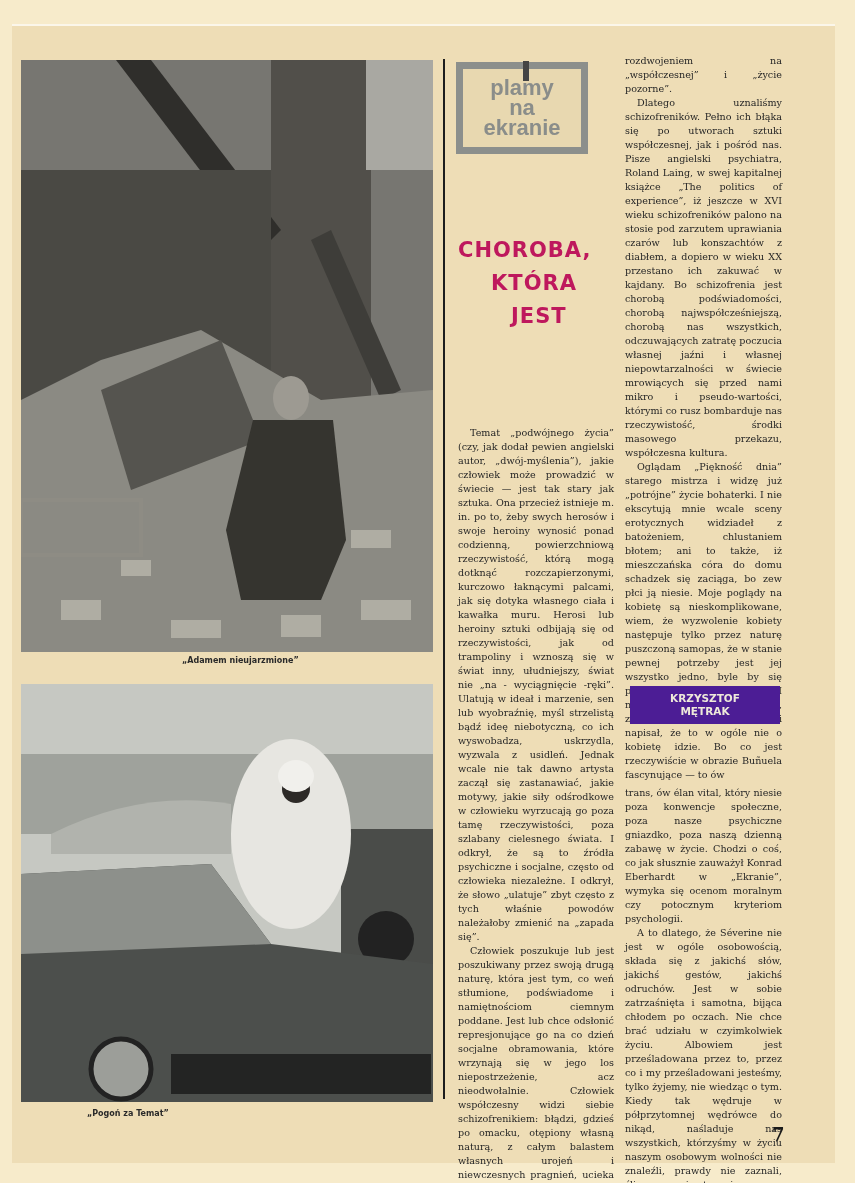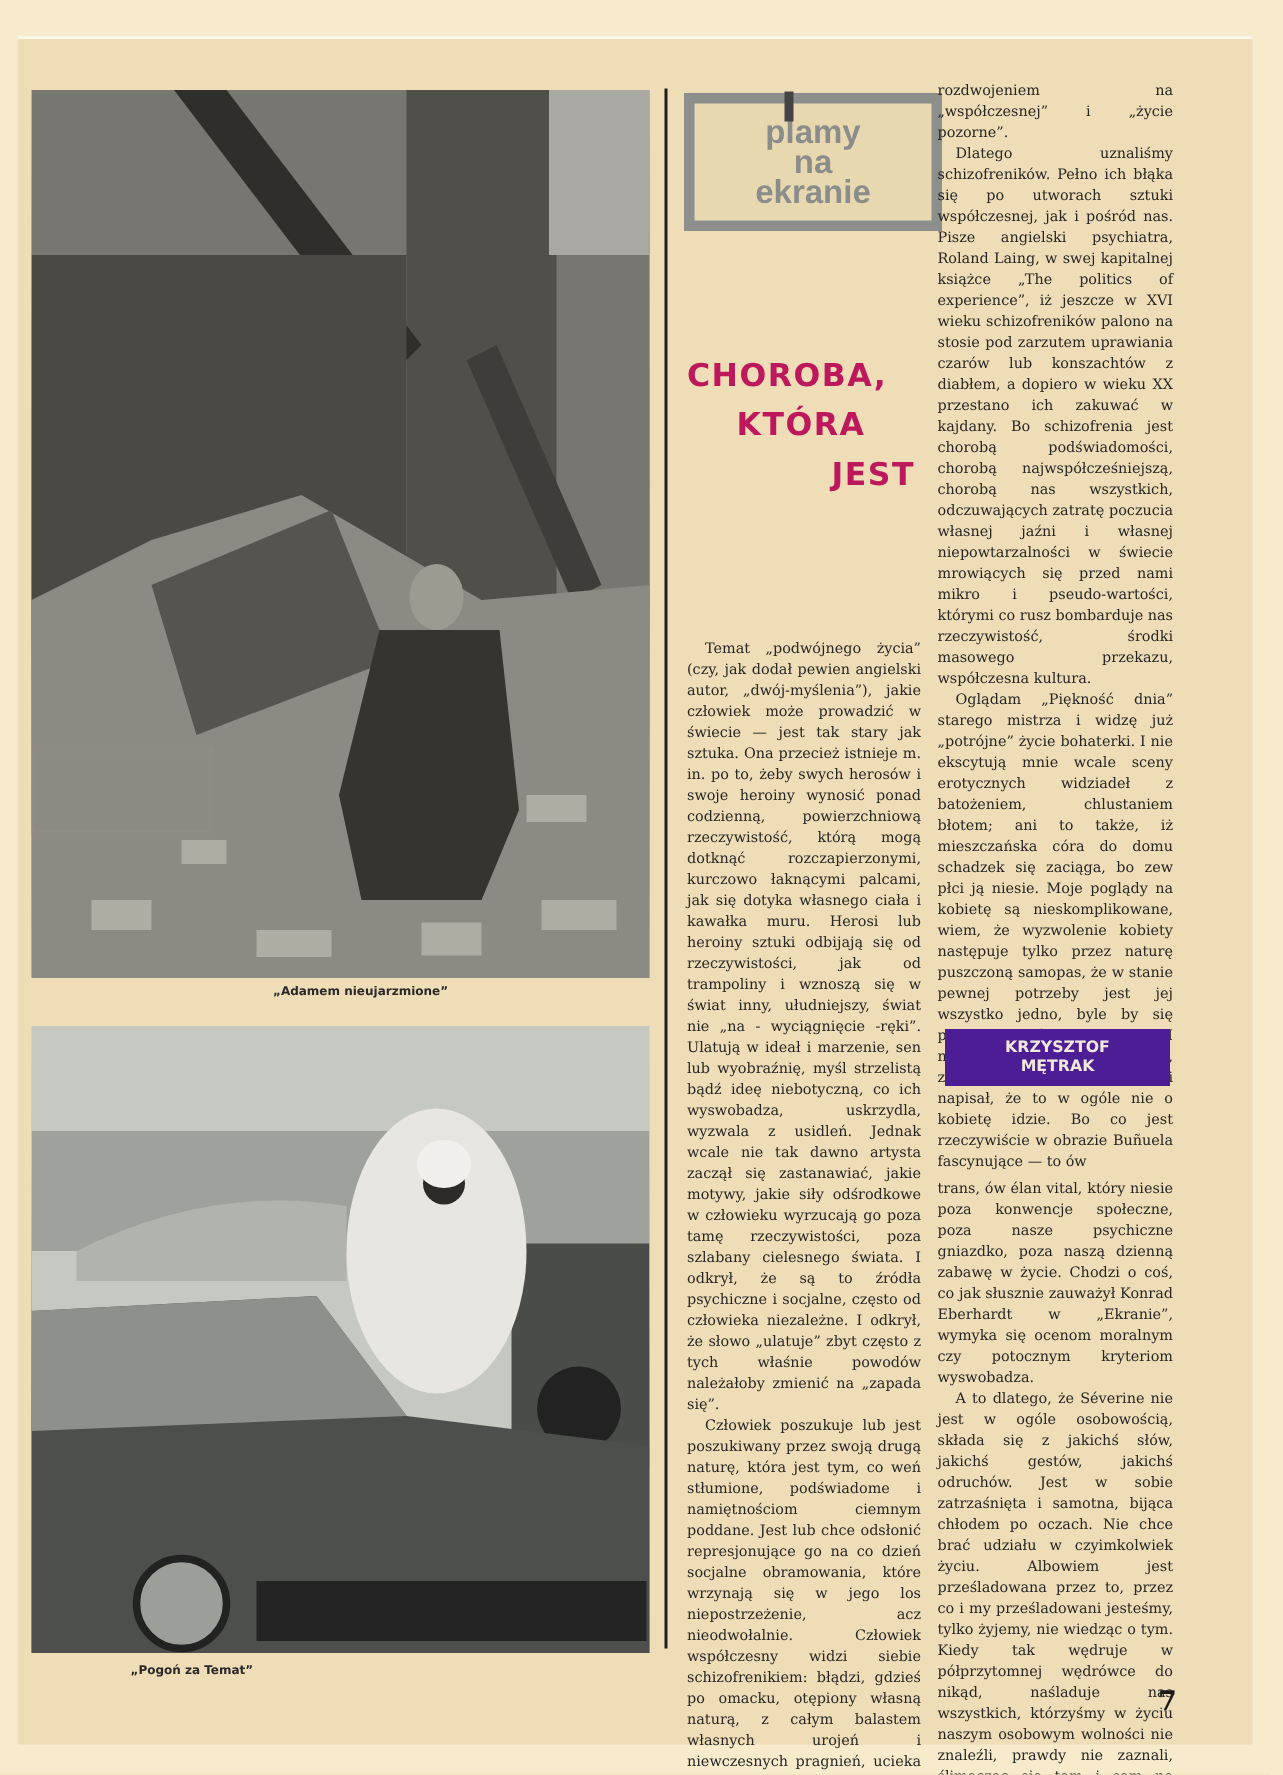--- a/index.html
+++ b/index.html
@@ -28,35 +28,35 @@
     background: linear-gradient(180deg, #c8cac4 0%, #b8bab3 22%, #8e918b 40%, #4f524f 60%, #3b3d3b 80%, #2f302e 100%);
   }
   .caption {
     position: absolute; font-family: "DejaVu Sans", sans-serif; font-weight: bold;
     font-size: 8px; color: #2a2a2a;
   }
   .cap1 { left: 170px; top: 630px; }
   .cap2 { left: 75px; top: 1083px; }
   .divider { position: absolute; left: 431px; top: 33px; width: 2px; height: 1040px; background: #1d1d1d; }
   .rubric {
-    position: absolute; left: 444px; top: 36px; width: 172px; height: 92px;
+    position: absolute; left: 444px; top: 36px; width: 132px; height: 92px;
     border: 7px solid #8c8f8c; box-sizing: border-box; background: #e8d8b0;
     display: flex; flex-direction: column; align-items: center; justify-content: center;
     font-family: "Liberation Sans", sans-serif; font-weight: bold; color: #8a8d8a;
     line-height: 20px; font-size: 22px;
   }
   .rubric .bar { position: absolute; left: 60px; top: -8px; width: 6px; height: 20px; background: #444; }
   .headline {
     position: absolute; left: 446px; top: 208px; width: 152px;
     font-family: "DejaVu Sans", sans-serif; font-weight: bold; font-size: 21px; color: #be185d;
     line-height: 33px; letter-spacing: 1px;
   }
   .headline div { text-align: center; }
   .headline .l1 { text-align: left; }
-  .headline .l3, .headline .l4 { text-align: right; padding-left: 53px; }
+  .headline .l3, .headline .l4 { text-align: left; padding-left: 53px; }
   .col {
     position: absolute; font-size: 9.6px; line-height: 14px; color: #262626;
     text-align: justify; hyphens: manual;
   }
   .col p { margin: 0; text-indent: 12px; }
   .col p.noindent { text-indent: 0; }
   .col-mid { left: 446px; top: 400px; width: 156px; }
   .col-right-top { left: 613px; top: 28px; width: 157px; }
   .col-right-bottom { left: 613px; top: 760px; width: 157px; }
   .author {
@@ -138,18 +138,18 @@
     <p>Dlatego uznaliśmy schizofreników. Pełno ich błąka się po utworach sztuki współczesnej, jak i pośród nas. Pisze angielski psychiatra, Roland Laing, w swej kapitalnej książce „The politics of experience”, iż jeszcze w XVI wieku schizofreników palono na stosie pod zarzutem uprawiania czarów lub konszachtów z diabłem, a dopiero w wieku XX przestano ich zakuwać w kajdany. Bo schizofrenia jest chorobą podświadomości, chorobą najwspółcześniejszą, chorobą nas wszystkich, odczuwających zatratę poczucia własnej jaźni i własnej niepowtarzalności w świecie mrowiących się przed nami mikro i pseudo-wartości, którymi co rusz bombarduje nas rzeczywistość, środki masowego przekazu, współczesna kultura.</p>
     <p>Oglądam „Piękność dnia” starego mistrza i widzę już „potrójne” życie bohaterki. I nie ekscytują mnie wcale sceny erotycznych widziadeł z batożeniem, chlustaniem błotem; ani to także, iż mieszczańska córa do domu schadzek się zaciąga, bo zew płci ją niesie. Moje poglądy na kobietę są nieskomplikowane, wiem, że wyzwolenie kobiety następuje tylko przez naturę puszczoną samopas, że w stanie pewnej potrzeby jest jej wszystko jedno, byle by się pojawiła jakaś odmiana życia. I nie to mnie zaciekawia, zwłaszcza że frant Kałużyński napisał, że to w ogóle nie o kobietę idzie. Bo co jest rzeczywiście w obrazie Buñuela fascynujące — to ów</p>
   </div>
 
   <div class="author">
     <span>KRZYSZTOF</span>
     <span>MĘTRAK</span>
   </div>
 
   <div class="col col-right-bottom">
-    <p class="noindent">trans, ów élan vital, który niesie poza konwencje społeczne, poza nasze psychiczne gniazdko, poza naszą dzienną zabawę w życie. Chodzi o coś, co jak słusznie zauważył Konrad Eberhardt w „Ekranie”, wymyka się ocenom moralnym czy potocznym kryteriom wyswobadza.</p>
+    <p class="noindent">trans, ów élan vital, który niesie poza konwencje społeczne, poza nasze psychiczne gniazdko, poza naszą dzienną zabawę w życie. Chodzi o coś, co jak słusznie zauważył Konrad Eberhardt w „Ekranie”, wymyka się ocenom moralnym czy potocznym kryteriom psychologii.</p>
     <p>A to dlatego, że Séverine nie jest w ogóle osobowością, składa się z jakichś słów, jakichś gestów, jakichś odruchów. Jest w sobie zatrzaśnięta i samotna, bijąca chłodem po oczach. Nie chce brać udziału w czyimkolwiek życiu. Albowiem jest prześladowana przez to, przez co i my prześladowani jesteśmy, tylko żyjemy, nie wiedząc o tym. Kiedy tak wędruje w półprzytomnej wędrówce do nikąd, naśladuje nas wszystkich, którzyśmy w życiu naszym osobowym wolności nie znaleźli, prawdy nie zaznali, ślimacząc się tam i sam po trotuarach dnia.</p>
   </div>
 
   <div class="pagenum">7</div>
 </div>
 
 </body></html>

